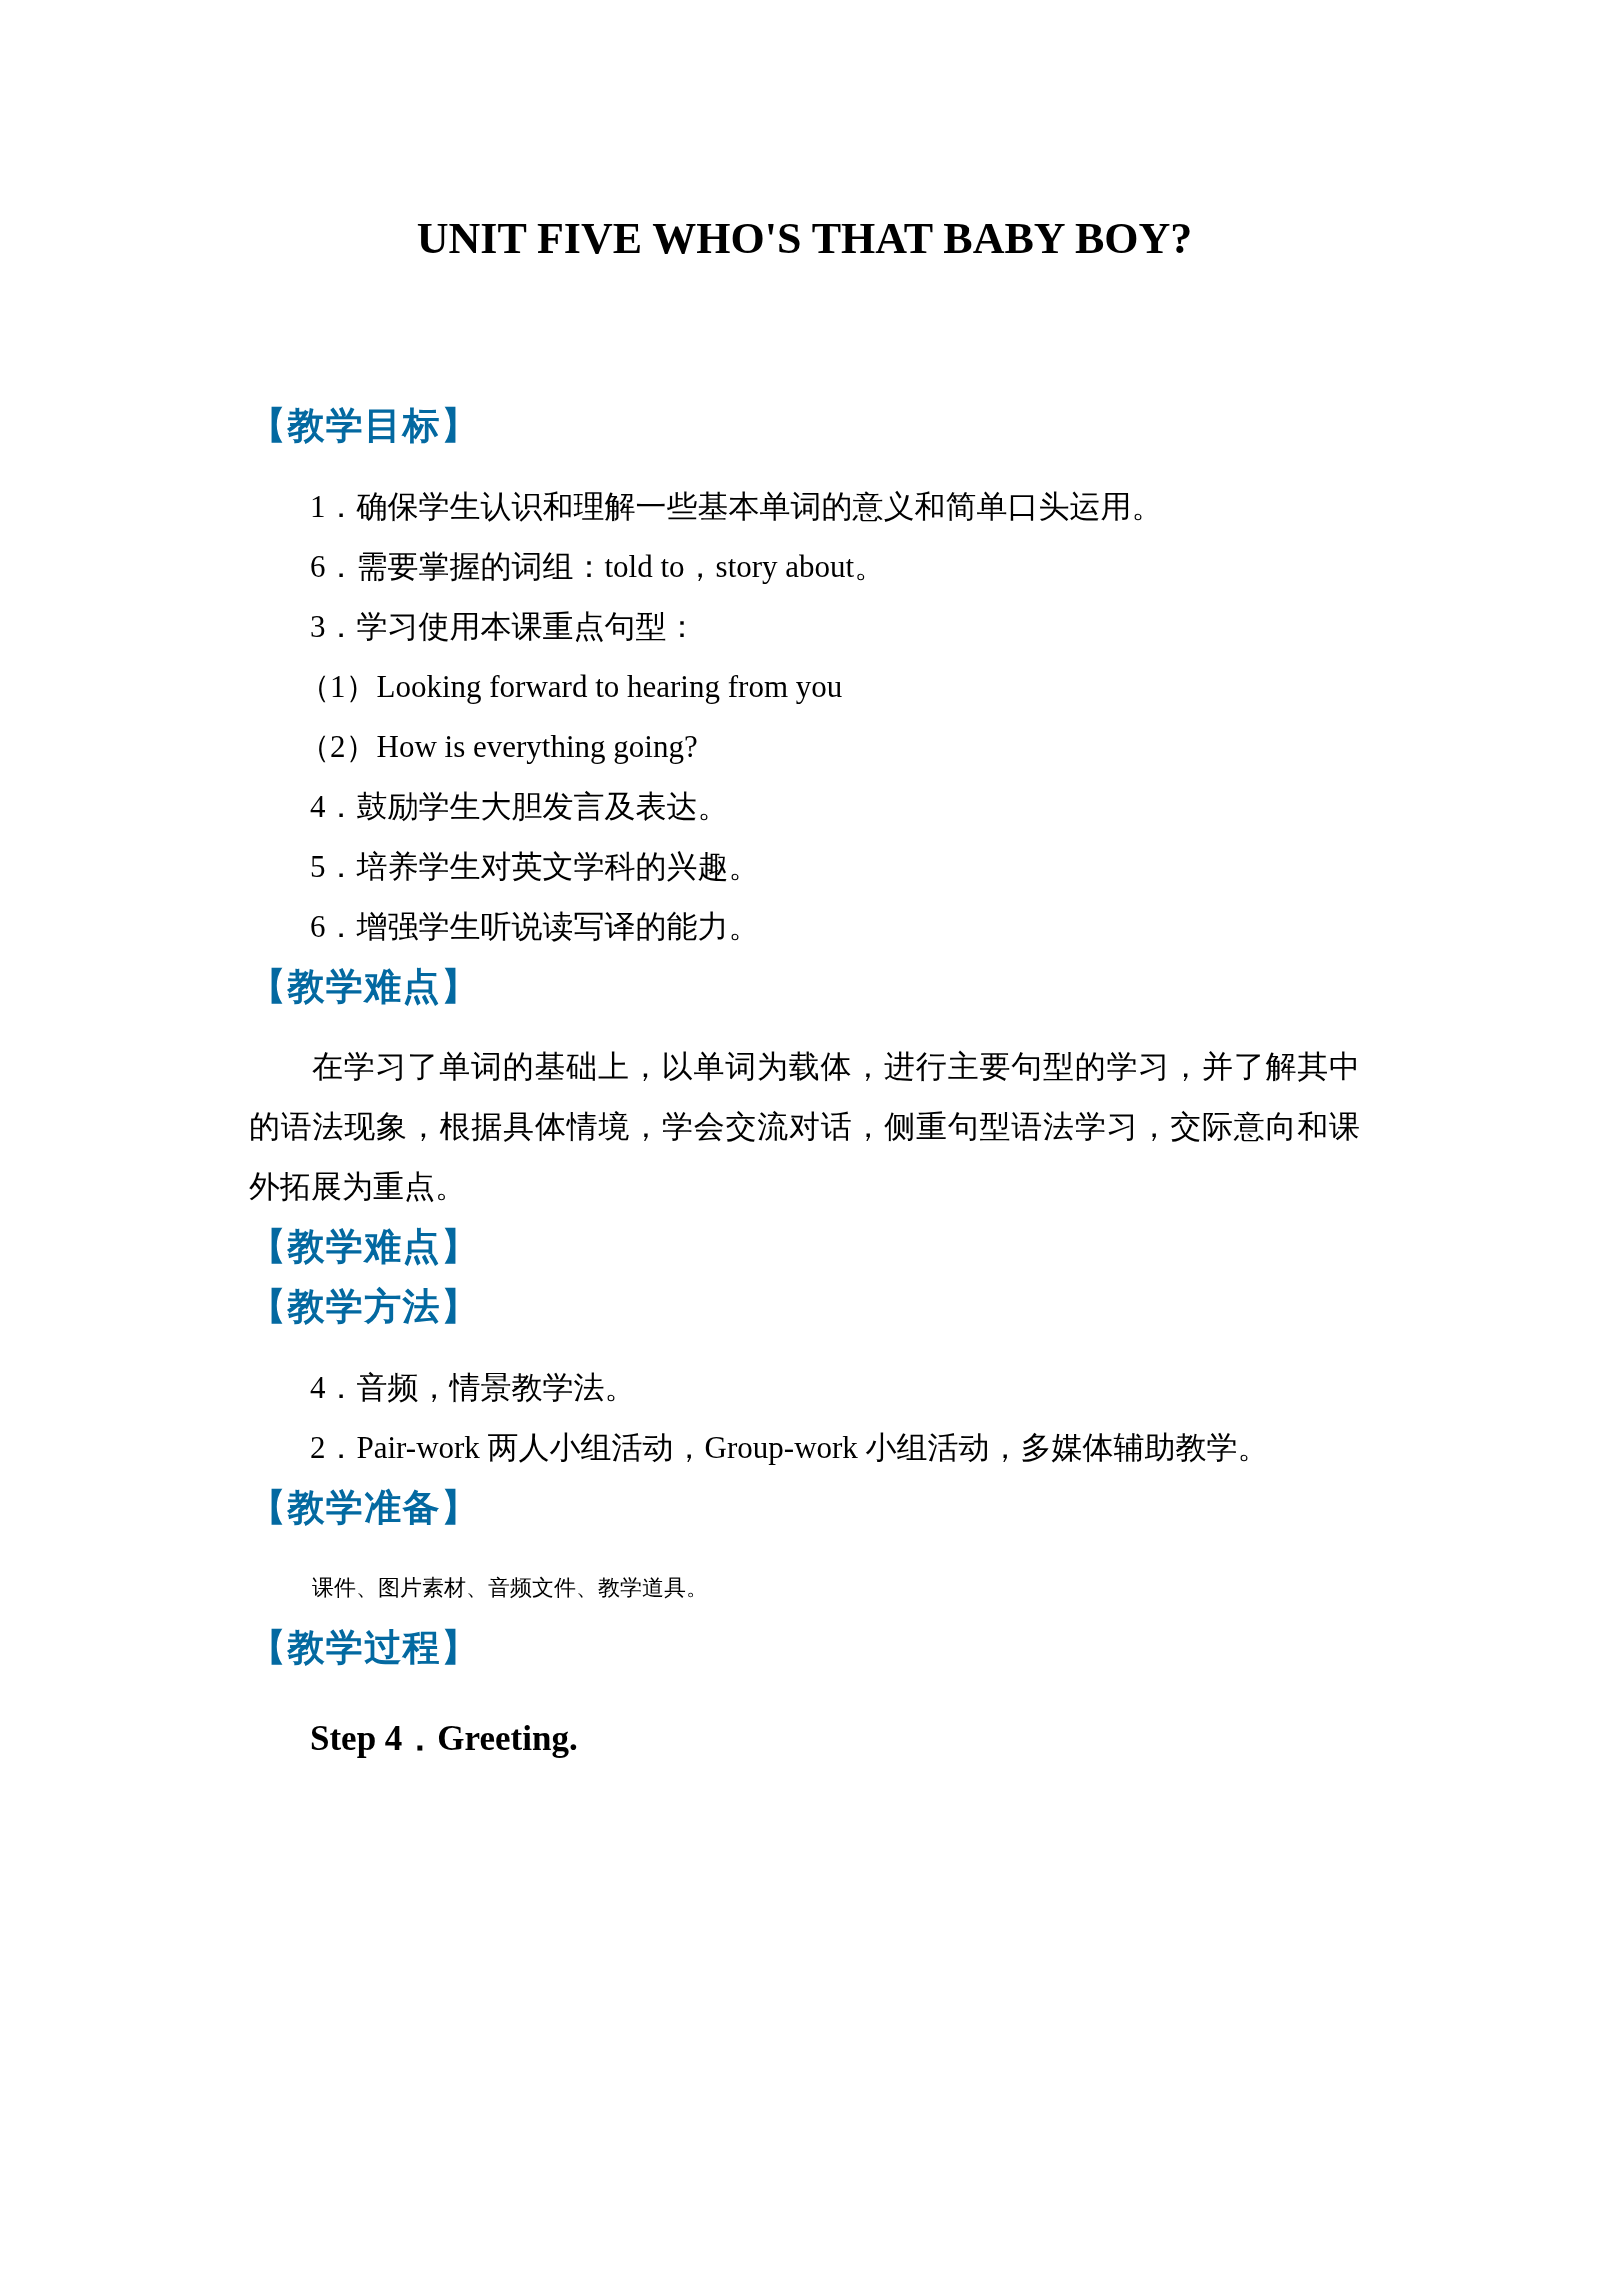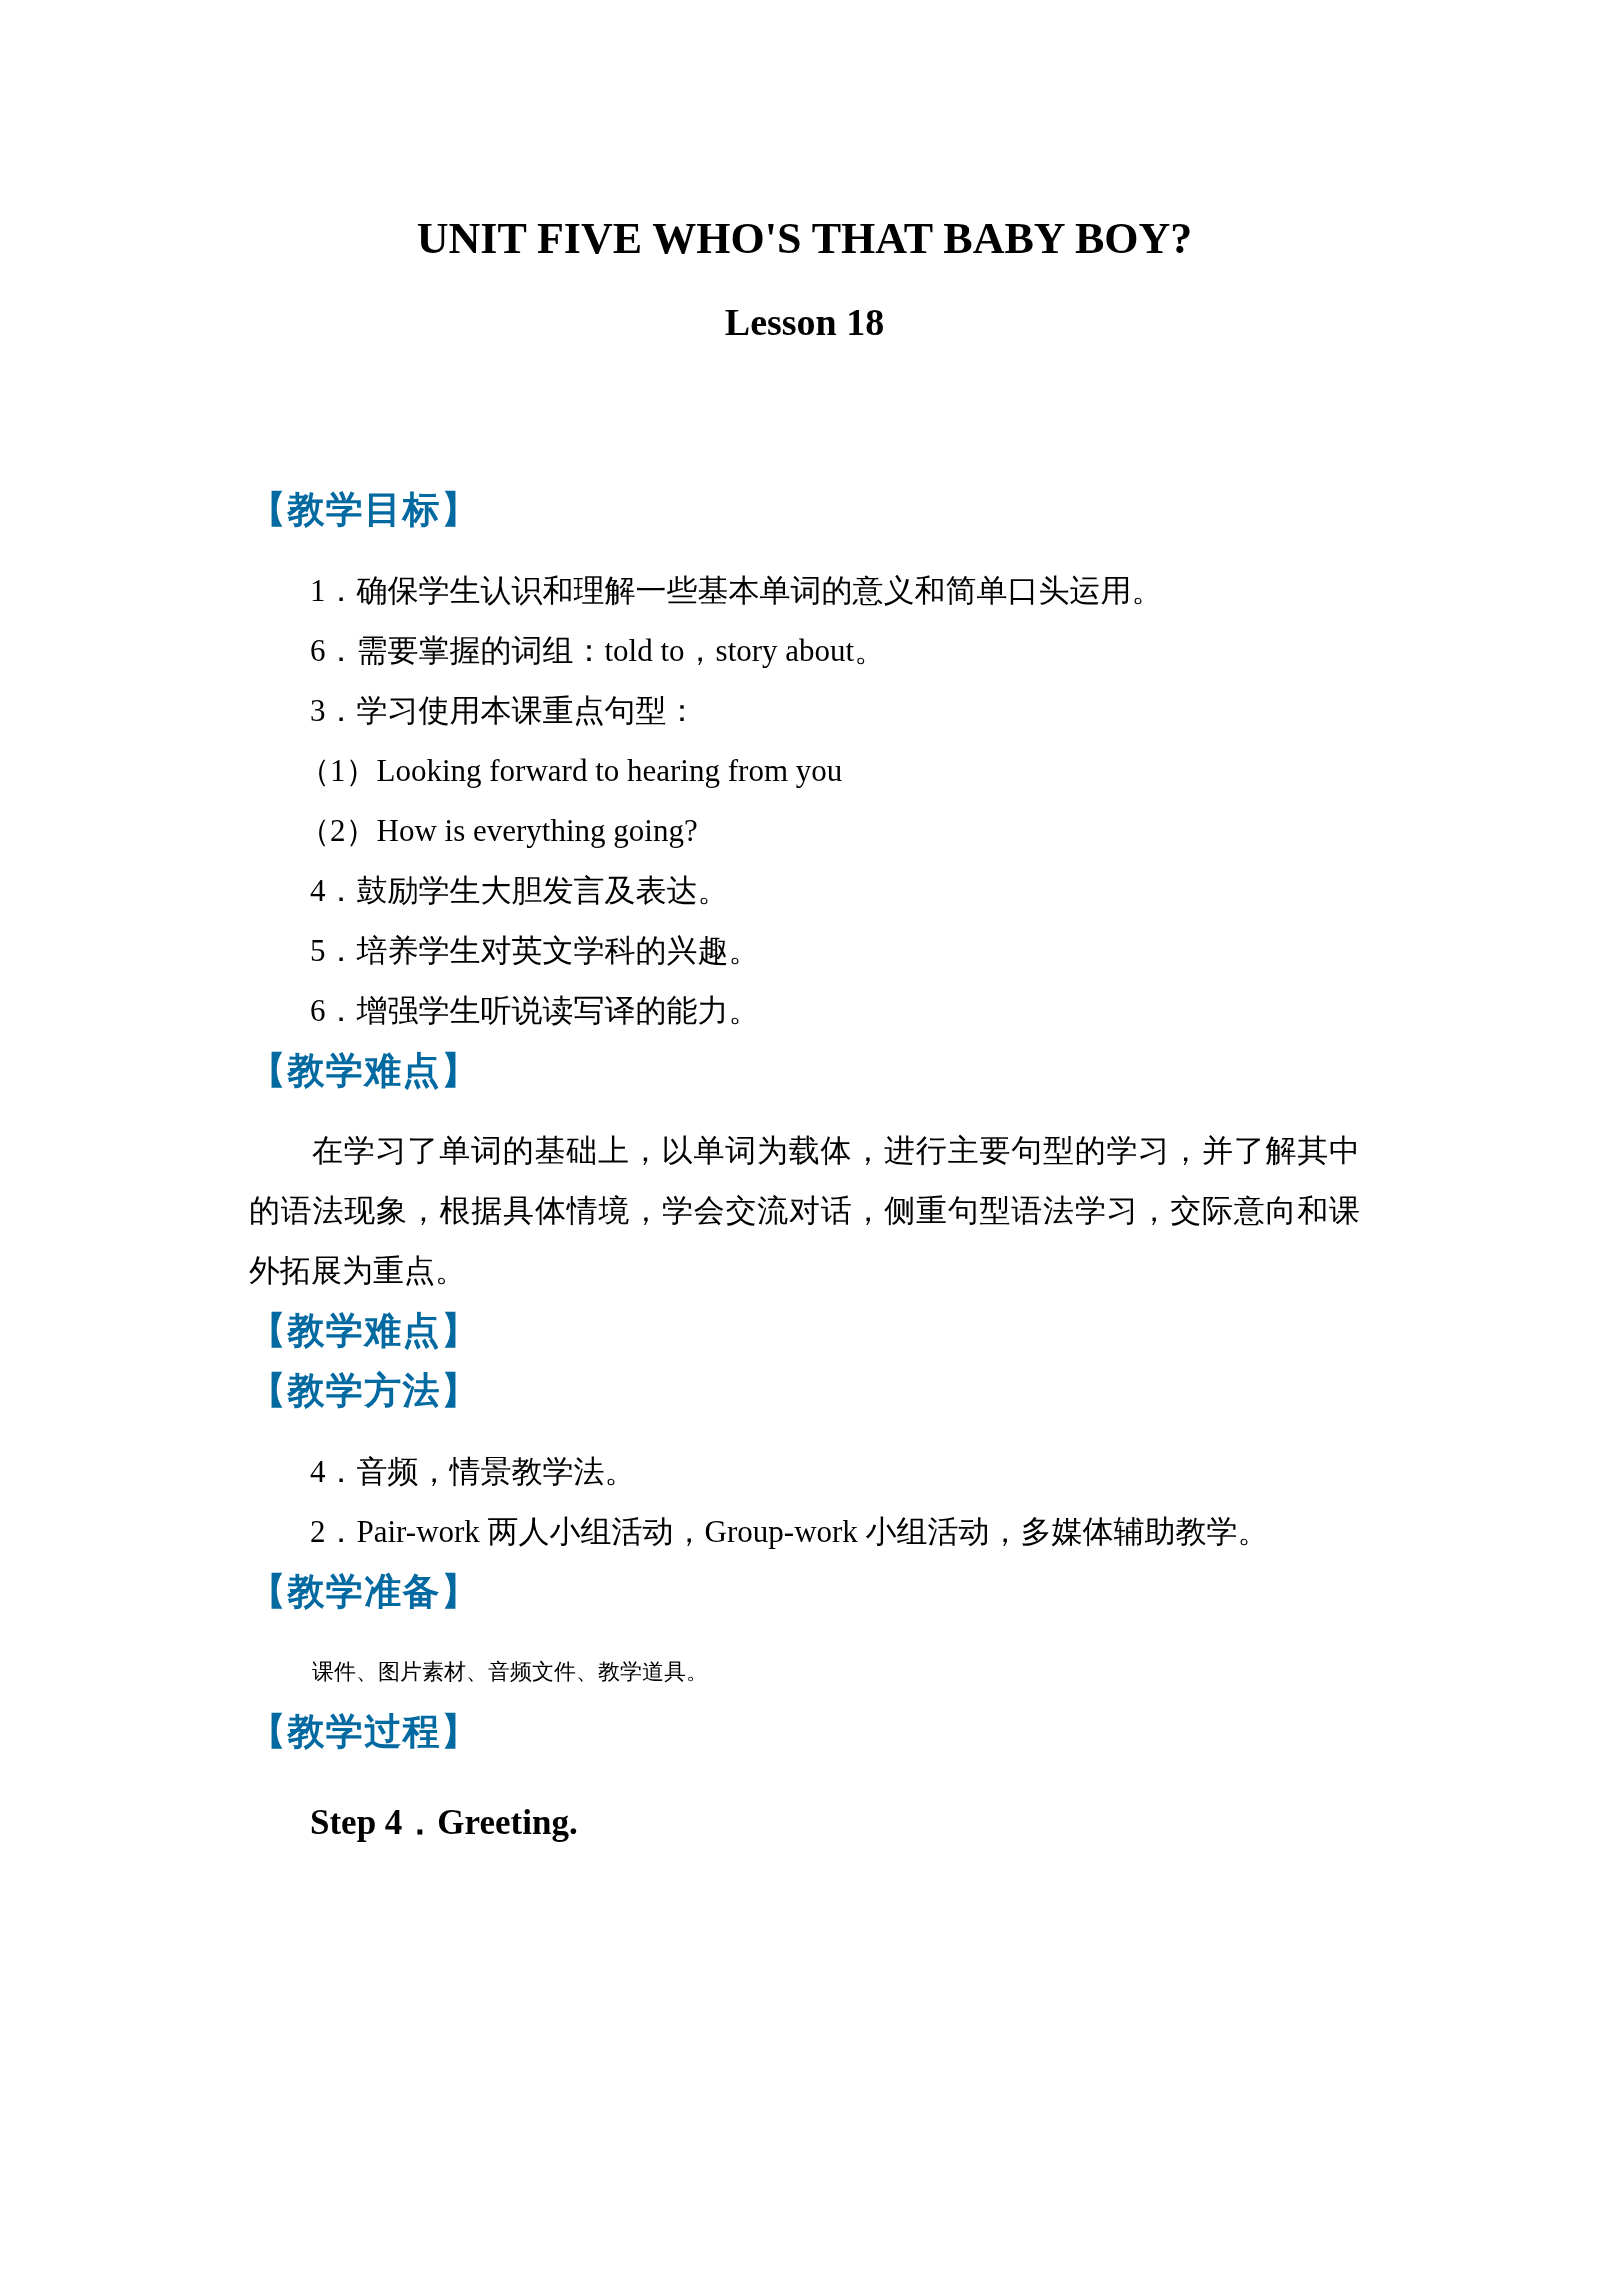--- a/index.html
+++ b/index.html
@@ -80,21 +80,20 @@
     line-height: 38px;
     color: #1a1a1a;
   }
 </style>
 </head>
 <body>
 
 <div class="page">
 
   <h1 class="doc-title">UNIT FIVE WHO'S THAT BABY BOY?</h1>
-  <h2 class="doc-subtitle">Lesson 18</h2>
 
   <h3 class="sec-heading gap-top">【教学目标】</h3>
   <div class="list">
     <div class="li">1．确保学生认识和理解一些基本单词的意义和简单口头运用。</div>
     <div class="li">6．需要掌握的词组：told to，story about。</div>
     <div class="li">3．学习使用本课重点句型：</div>
     <div class="li paren">（1）Looking forward to hearing from you</div>
     <div class="li paren">（2）How is everything going?</div>
     <div class="li">4．鼓励学生大胆发言及表达。</div>
     <div class="li">5．培养学生对英文学科的兴趣。</div>

